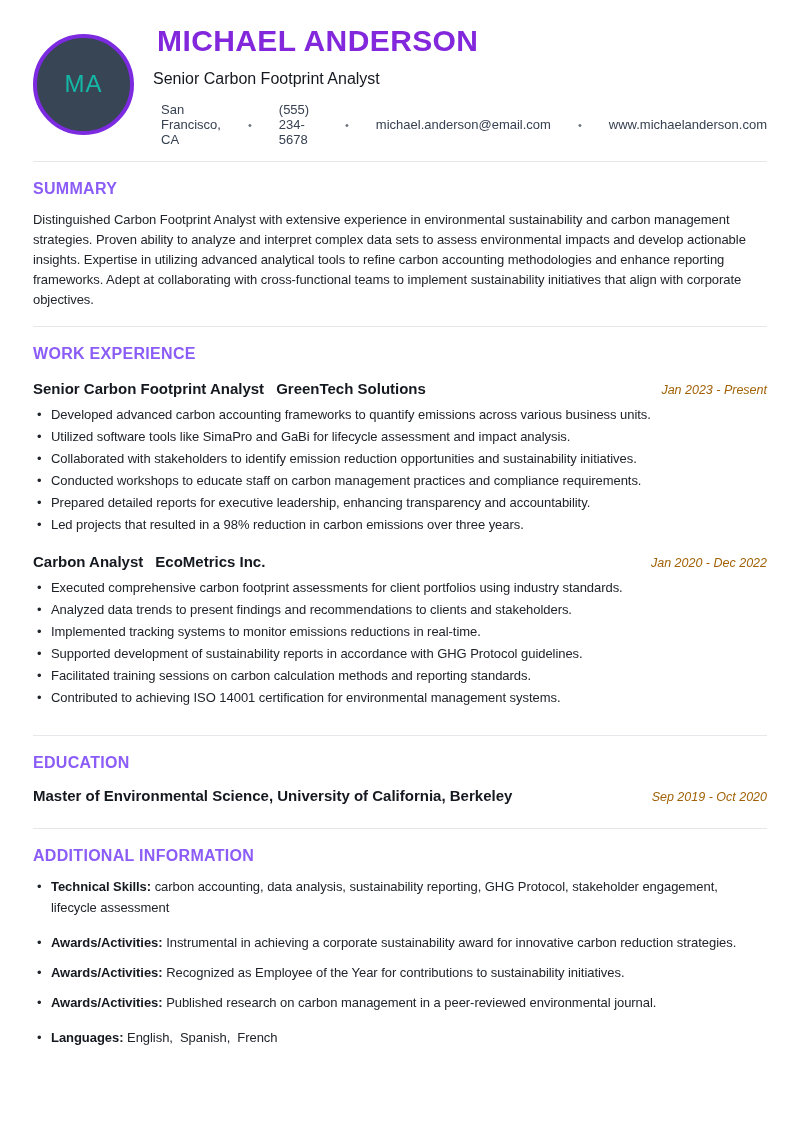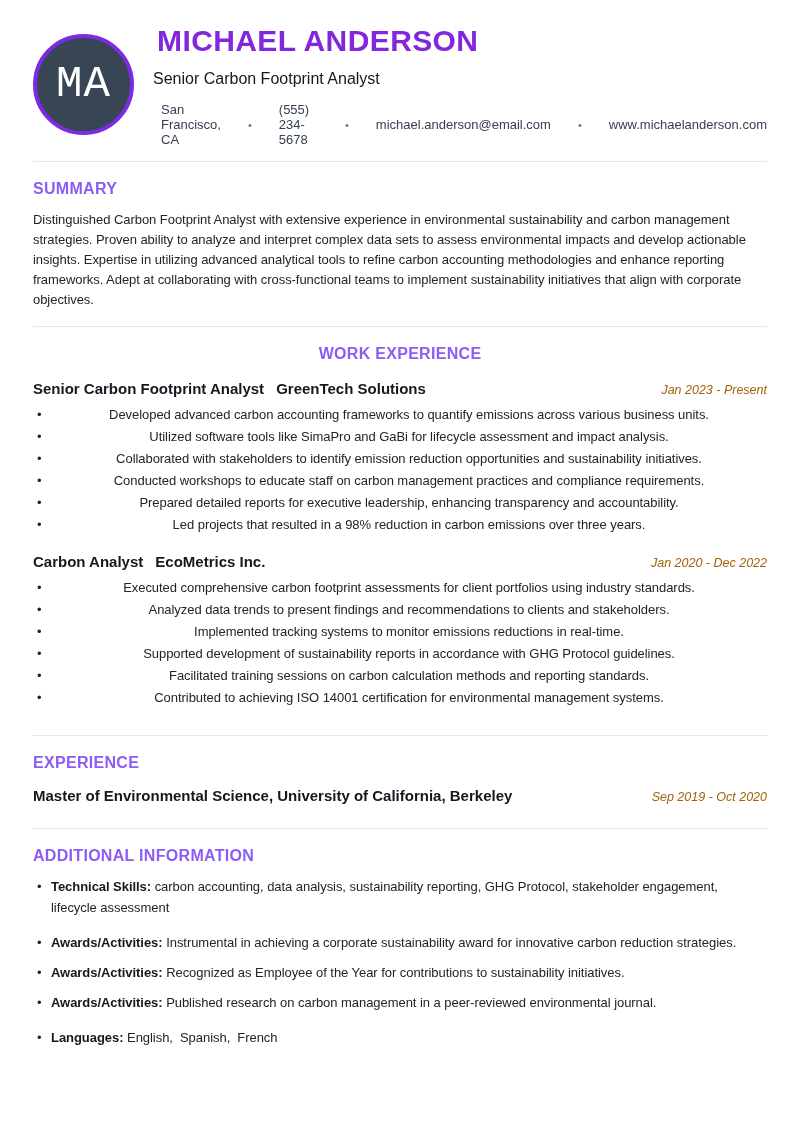--- a/index.html
+++ b/index.html
@@ -16,23 +16,22 @@
   
   .header { display: flex; align-items: center; gap: 19px; }
   .avatar {
     width: 101px; height: 101px; flex: 0 0 101px;
     border-radius: 50%;
     background: #384555;
     border: 4px solid #7d2be0;
     display: flex; align-items: center; justify-content: center;
   }
   .avatar-text {
-    color: #ffffff; font-size: 44px; font-weight: 400; letter-spacing: 1px;
+    color: #14b8a6; font-size: 24px; font-weight: 400; letter-spacing: 1px;
     transform: translateY(-1px);
-    font-family: Liberation Mono, monospace;
   }
   .header-info { flex: 1; padding-top: 2px; }
   .name {
     margin: 0 0 12px 4px;
     color: #8227dc;
     font-size: 30px; font-weight: 700; letter-spacing: 0.4px;
   }
   .subtitle { font-size: 16px; color: #14181f; margin-bottom: 14px; }
   .contact-row {
     display: flex; align-items: center; gap: 27px;
@@ -65,21 +64,21 @@
   .bullets li {
     position: relative;
     padding-left: 18px;
     font-size: 13px; line-height: 22px; color: #20242b; letter-spacing: -0.05px;
   }
   .bullets li::before {
     content: "•";
     position: absolute; left: 4px; top: 0;
     color: #20242b;
   }
-  .work-block { margin-bottom: 26px; text-align: center; }
+  .work-block { margin-bottom: 26px; }
 
   
   .edu-row { margin: 15px 0 24px 0; }
   .edu-degree { font-size: 15px; font-weight: 700; color: #14181f; }
 
   
   .info-list { list-style: none; margin: 11px 0 0 0; padding: 0; }
   .info-list li {
     position: relative;
     padding-left: 18px;
@@ -164,21 +163,21 @@
         <li>Supported development of sustainability reports in accordance with GHG Protocol guidelines.</li>
         <li>Facilitated training sessions on carbon calculation methods and reporting standards.</li>
         <li>Contributed to achieving ISO 14001 certification for environmental management systems.</li>
       </ul>
     </div>
   </section>
 
   <hr class="rule">
 
   <section>
-    <h2 class="section-heading">EXPERIENCE</h2>
+    <h2 class="section-heading">EDUCATION</h2>
     <div class="row-split edu-row">
       <span class="edu-degree">Master of Environmental Science, University of California, Berkeley</span>
       <span class="dates">Sep 2019 - Oct 2020</span>
     </div>
   </section>
 
   <hr class="rule">
 
   <section>
     <h2 class="section-heading">ADDITIONAL INFORMATION</h2>

